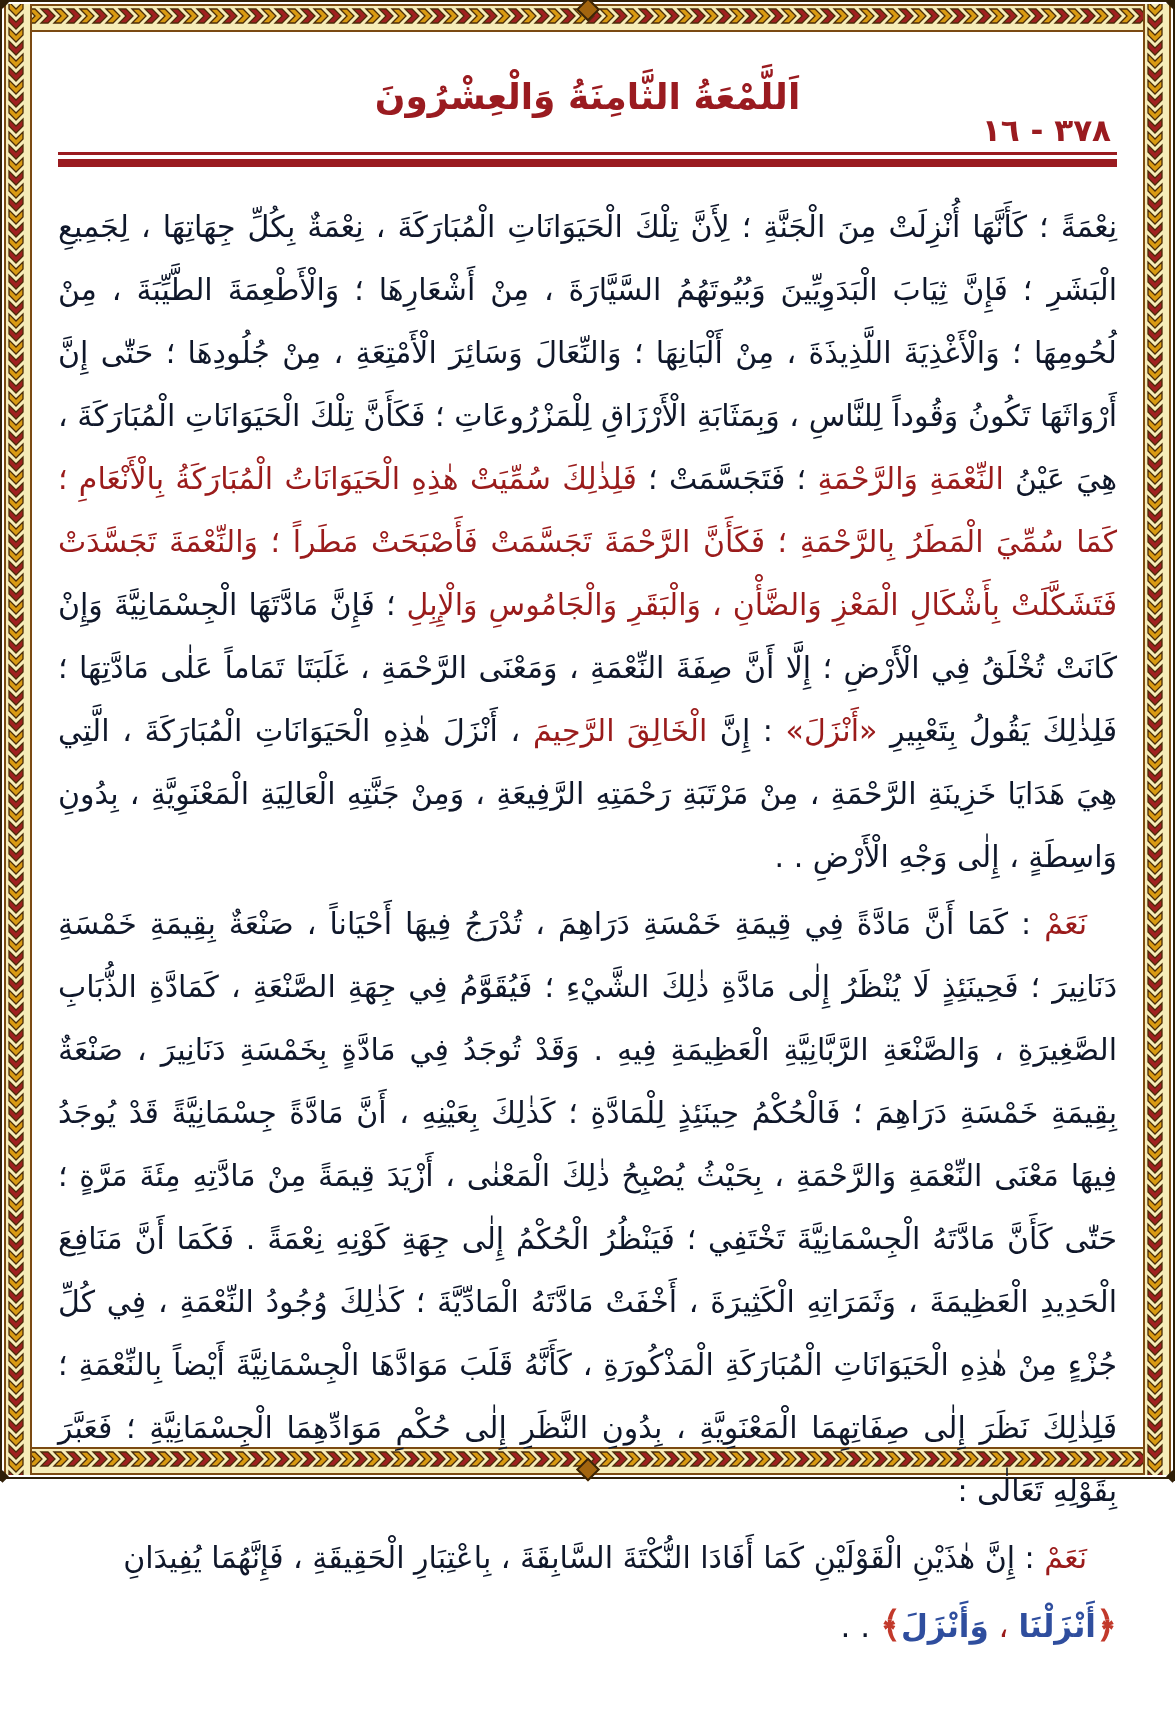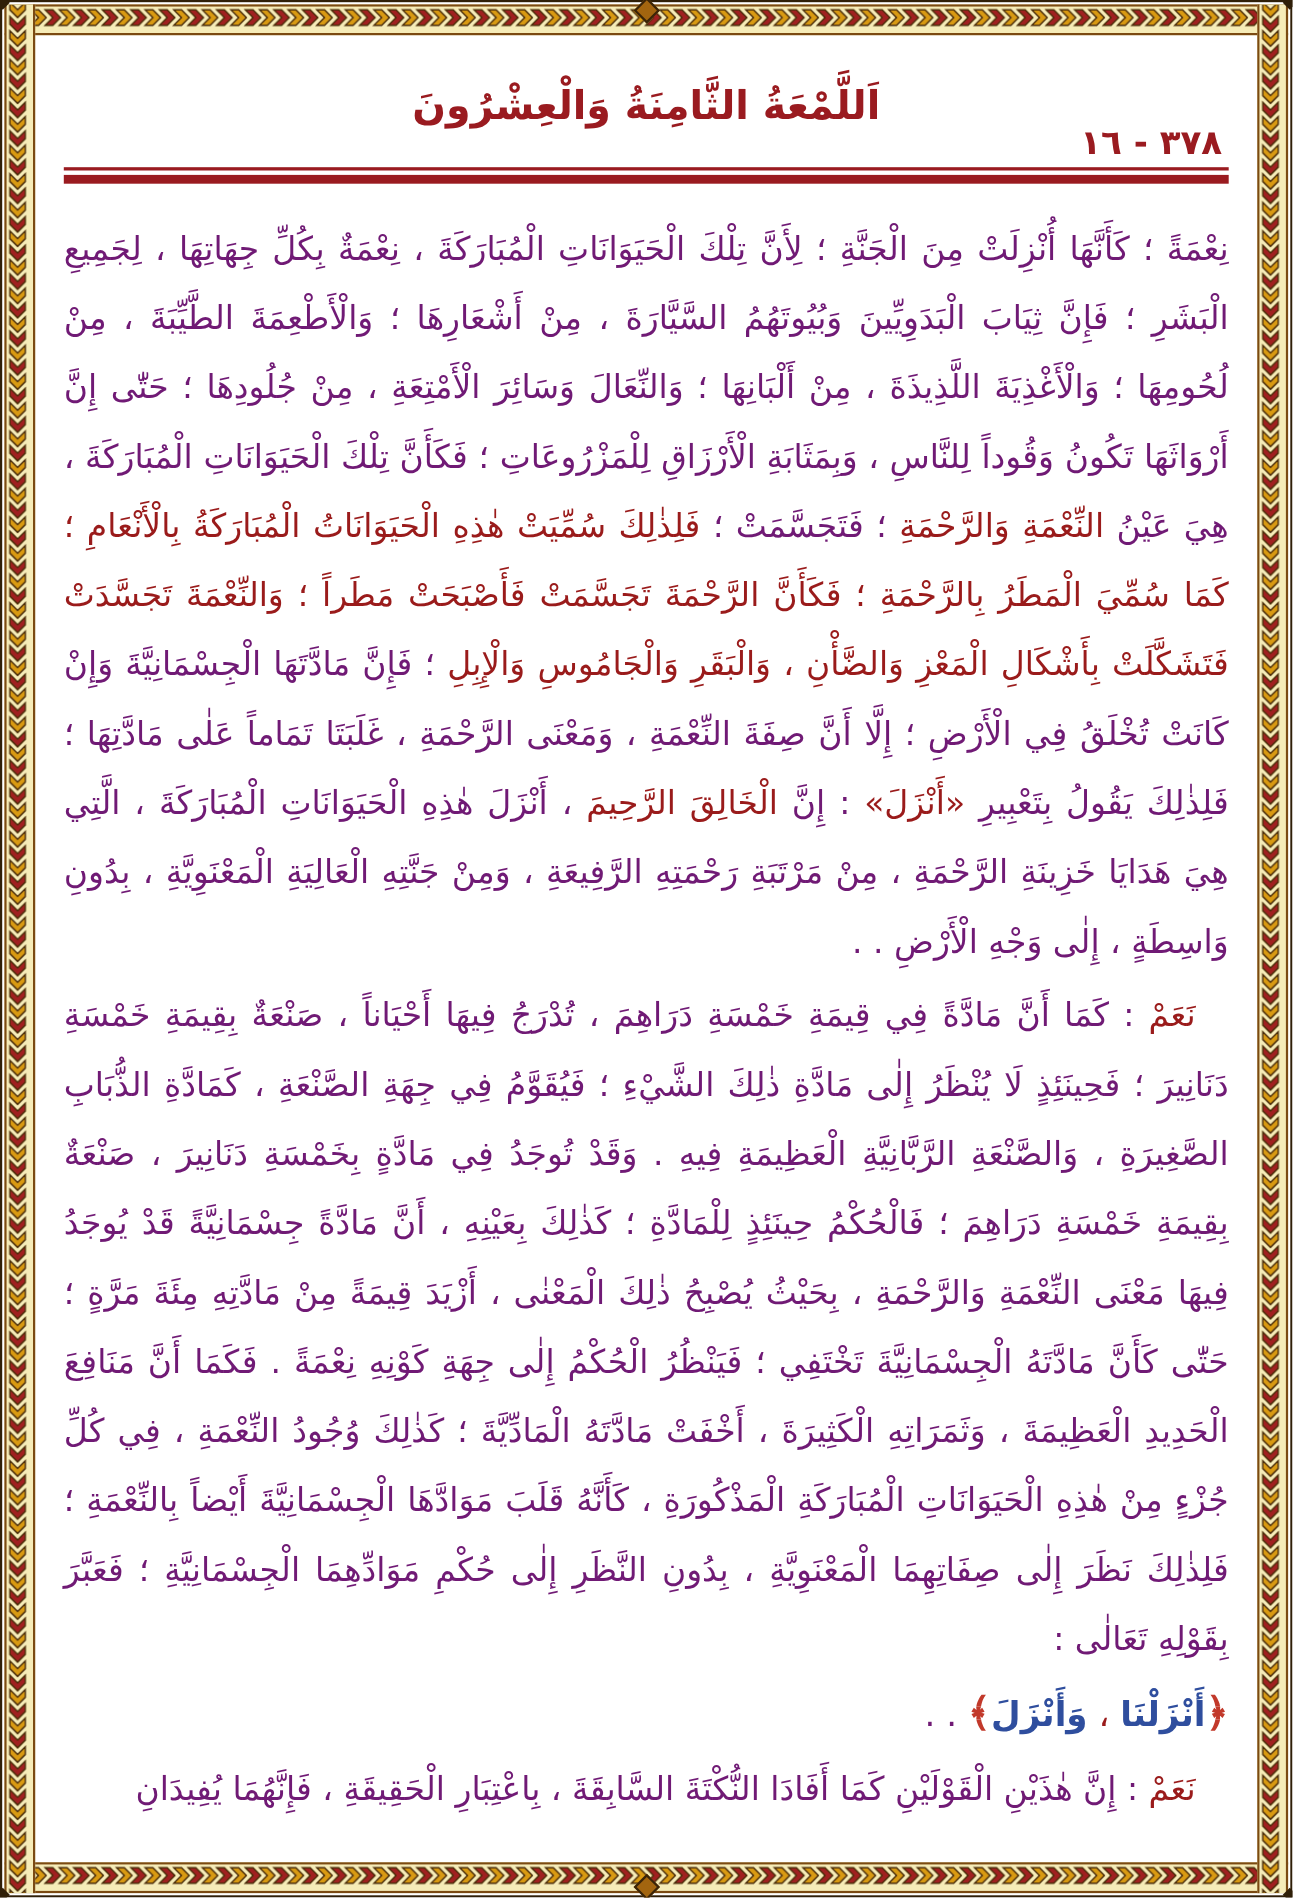--- a/index.html
+++ b/index.html
@@ -1,17 +1,17 @@
 <!DOCTYPE html>
 <html lang="ar"><head>
 <meta charset="utf-8">
 <style>
   html,body{margin:0;padding:0;background:#ffffff;}
   body{width:1175px;height:1725px;overflow:hidden;font-family:"DejaVu Sans",sans-serif;}
-  .page{position:relative;width:1175px;height:1725px;background:#ffffff;}
+  .page{position:relative;width:1175px;height:1479px;background:#ffffff;}
 
   
   .outer-line{position:absolute;inset:0;border:2px solid #2f1f08;pointer-events:none;}
   .band{position:absolute;background:#f6ecb8;overflow:hidden;}
   .band svg{display:block;}
   .band-h{left:4px;right:4px;height:24px;border-top:2px solid #7b4a12;border-bottom:2px solid #7b4a12;}
   .band-top{top:4px;}
   .band-bottom{bottom:4px;}
   .band-v{top:4px;bottom:4px;width:24px;border-left:2px solid #7b4a12;border-right:2px solid #7b4a12;}
   .band-left{left:4px;}
@@ -34,21 +34,21 @@
   .divider .gap{height:4px;}
   .divider .thick{height:8px;background:#9a1b20;}
 
   .text-body{margin-top:28px;font-size:30px;line-height:63px;text-align:justify;
       color:#1a1a1a;}
   .para{margin:0;}
   .para.indented{text-indent:30px;}
   .para + .para{margin-top:4px;}
   .quote-line{margin:6px 0 2px;text-align:start;text-indent:0;font-size:31px;}
 
-  .seg-black{color:#701a75;}
+  .seg-black{color:#0f172a;}
   .seg-red{color:#9a1b1b;font-weight:normal;}
   .seg-blue{color:#2f4e9e;font-weight:bold;}
   .seg-ornament{color:#c2392b;font-weight:bold;font-size:36px;}
 </style>
 </head>
 <body>
 
 <div class="page">
 
   <div class="outer-line"></div>
@@ -141,18 +141,18 @@
 
     <div class="divider">
       <div class="thin"></div>
       <div class="gap"></div>
       <div class="thick"></div>
     </div>
 
     <div class="text-body">
       <p class="para"><span class="seg-black">نِعْمَةً ؛ كَأَنَّهَا أُنْزِلَتْ مِنَ الْجَنَّةِ ؛ لِأَنَّ تِلْكَ الْحَيَوَانَاتِ الْمُبَارَكَةَ ، نِعْمَةٌ بِكُلِّ جِهَاتِهَا ، لِجَمِيعِ الْبَشَرِ ؛ فَإِنَّ ثِيَابَ الْبَدَوِيِّينَ وَبُيُوتَهُمُ السَّيَّارَةَ ، مِنْ أَشْعَارِهَا ؛ وَالْأَطْعِمَةَ الطَّيِّبَةَ ، مِنْ لُحُومِهَا ؛ وَالْأَغْذِيَةَ اللَّذِيذَةَ ، مِنْ أَلْبَانِهَا ؛ وَالنِّعَالَ وَسَائِرَ الْأَمْتِعَةِ ، مِنْ جُلُودِهَا ؛ حَتّٰى إِنَّ أَرْوَاثَهَا تَكُونُ وَقُوداً لِلنَّاسِ ، وَبِمَثَابَةِ الْأَرْزَاقِ لِلْمَزْرُوعَاتِ ؛ فَكَأَنَّ تِلْكَ الْحَيَوَانَاتِ الْمُبَارَكَةَ ، هِيَ عَيْنُ </span><span class="seg-red">النِّعْمَةِ وَالرَّحْمَةِ</span><span class="seg-black"> ؛ فَتَجَسَّمَتْ ؛ </span><span class="seg-red">فَلِذٰلِكَ سُمِّيَتْ هٰذِهِ الْحَيَوَانَاتُ الْمُبَارَكَةُ بِالْأَنْعَامِ ؛ كَمَا سُمِّيَ الْمَطَرُ بِالرَّحْمَةِ ؛ فَكَأَنَّ الرَّحْمَةَ تَجَسَّمَتْ فَأَصْبَحَتْ مَطَراً ؛ وَالنِّعْمَةَ تَجَسَّدَتْ فَتَشَكَّلَتْ بِأَشْكَالِ الْمَعْزِ وَالضَّأْنِ ، وَالْبَقَرِ وَالْجَامُوسِ وَالْإِبِلِ</span><span class="seg-black"> ؛ فَإِنَّ مَادَّتَهَا الْجِسْمَانِيَّةَ وَإِنْ كَانَتْ تُخْلَقُ فِي الْأَرْضِ ؛ إِلَّا أَنَّ صِفَةَ النِّعْمَةِ ، وَمَعْنَى الرَّحْمَةِ ، غَلَبَتَا تَمَاماً عَلٰى مَادَّتِهَا ؛ فَلِذٰلِكَ يَقُولُ بِتَعْبِيرِ </span><span class="seg-red">«أَنْزَلَ»</span><span class="seg-black"> : إِنَّ </span><span class="seg-red">الْخَالِقَ الرَّحِيمَ</span><span class="seg-black"> ، أَنْزَلَ هٰذِهِ الْحَيَوَانَاتِ الْمُبَارَكَةَ ، الَّتِي هِيَ هَدَايَا خَزِينَةِ الرَّحْمَةِ ، مِنْ مَرْتَبَةِ رَحْمَتِهِ الرَّفِيعَةِ ، وَمِنْ جَنَّتِهِ الْعَالِيَةِ الْمَعْنَوِيَّةِ ، بِدُونِ وَاسِطَةٍ ، إِلٰى وَجْهِ الْأَرْضِ . .</span></p>
       <p class="para indented"><span class="seg-red">نَعَمْ</span><span class="seg-black"> : كَمَا أَنَّ مَادَّةً فِي قِيمَةِ خَمْسَةِ دَرَاهِمَ ، تُدْرَجُ فِيهَا أَحْيَاناً ، صَنْعَةٌ بِقِيمَةِ خَمْسَةِ دَنَانِيرَ ؛ فَحِينَئِذٍ لَا يُنْظَرُ إِلٰى مَادَّةِ ذٰلِكَ الشَّيْءِ ؛ فَيُقَوَّمُ فِي جِهَةِ الصَّنْعَةِ ، كَمَادَّةِ الذُّبَابِ الصَّغِيرَةِ ، وَالصَّنْعَةِ الرَّبَّانِيَّةِ الْعَظِيمَةِ فِيهِ . وَقَدْ تُوجَدُ فِي مَادَّةٍ بِخَمْسَةِ دَنَانِيرَ ، صَنْعَةٌ بِقِيمَةِ خَمْسَةِ دَرَاهِمَ ؛ فَالْحُكْمُ حِينَئِذٍ لِلْمَادَّةِ ؛ كَذٰلِكَ بِعَيْنِهِ ، أَنَّ مَادَّةً جِسْمَانِيَّةً قَدْ يُوجَدُ فِيهَا مَعْنَى النِّعْمَةِ وَالرَّحْمَةِ ، بِحَيْثُ يُصْبِحُ ذٰلِكَ الْمَعْنٰى ، أَزْيَدَ قِيمَةً مِنْ مَادَّتِهِ مِئَةَ مَرَّةٍ ؛ حَتّٰى كَأَنَّ مَادَّتَهُ الْجِسْمَانِيَّةَ تَخْتَفِي ؛ فَيَنْظُرُ الْحُكْمُ إِلٰى جِهَةِ كَوْنِهِ نِعْمَةً . فَكَمَا أَنَّ مَنَافِعَ الْحَدِيدِ الْعَظِيمَةَ ، وَثَمَرَاتِهِ الْكَثِيرَةَ ، أَخْفَتْ مَادَّتَهُ الْمَادِّيَّةَ ؛ كَذٰلِكَ وُجُودُ النِّعْمَةِ ، فِي كُلِّ جُزْءٍ مِنْ هٰذِهِ الْحَيَوَانَاتِ الْمُبَارَكَةِ الْمَذْكُورَةِ ، كَأَنَّهُ قَلَبَ مَوَادَّهَا الْجِسْمَانِيَّةَ أَيْضاً بِالنِّعْمَةِ ؛ فَلِذٰلِكَ نَظَرَ إِلٰى صِفَاتِهِمَا الْمَعْنَوِيَّةِ ، بِدُونِ النَّظَرِ إِلٰى حُكْمِ مَوَادِّهِمَا الْجِسْمَانِيَّةِ ؛ فَعَبَّرَ بِقَوْلِهِ تَعَالٰى :</span></p>
+      <p class="para indented"><span class="seg-red">نَعَمْ</span><span class="seg-black"> : إِنَّ هٰذَيْنِ الْقَوْلَيْنِ كَمَا أَفَادَا النُّكْتَةَ السَّابِقَةَ ، بِاعْتِبَارِ الْحَقِيقَةِ ، فَإِنَّهُمَا يُفِيدَانِ</span></p>
       <p class="para quote-line"><span class="seg-ornament">﴿</span><span class="seg-blue">أَنْزَلْنَا</span><span class="seg-red"> ، </span><span class="seg-blue">وَأَنْزَلَ</span><span class="seg-ornament">﴾</span><span class="seg-black"> . .</span></p>
-      <p class="para indented"><span class="seg-red">نَعَمْ</span><span class="seg-black"> : إِنَّ هٰذَيْنِ الْقَوْلَيْنِ كَمَا أَفَادَا النُّكْتَةَ السَّابِقَةَ ، بِاعْتِبَارِ الْحَقِيقَةِ ، فَإِنَّهُمَا يُفِيدَانِ</span></p>
     </div>
 
   </div>
 </div>
 
 </body></html>

